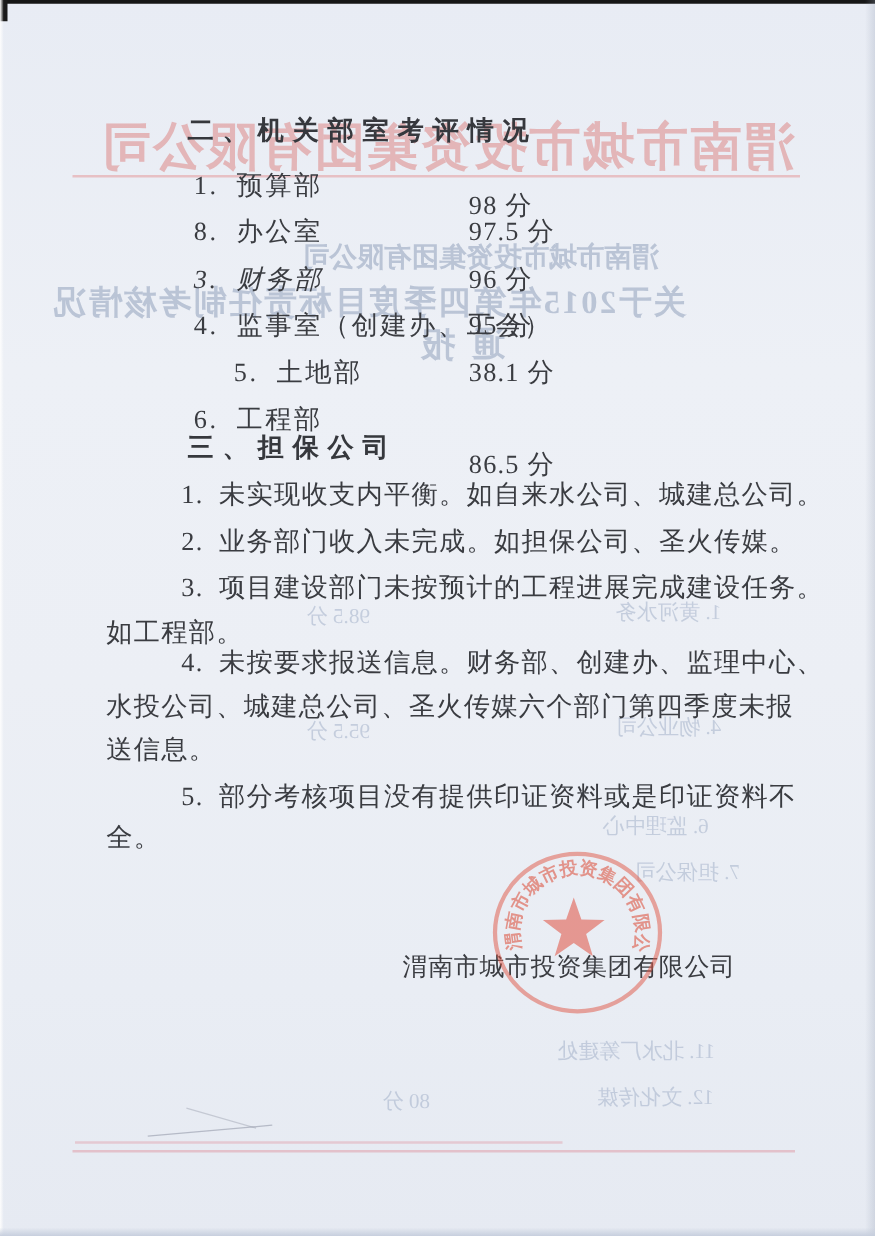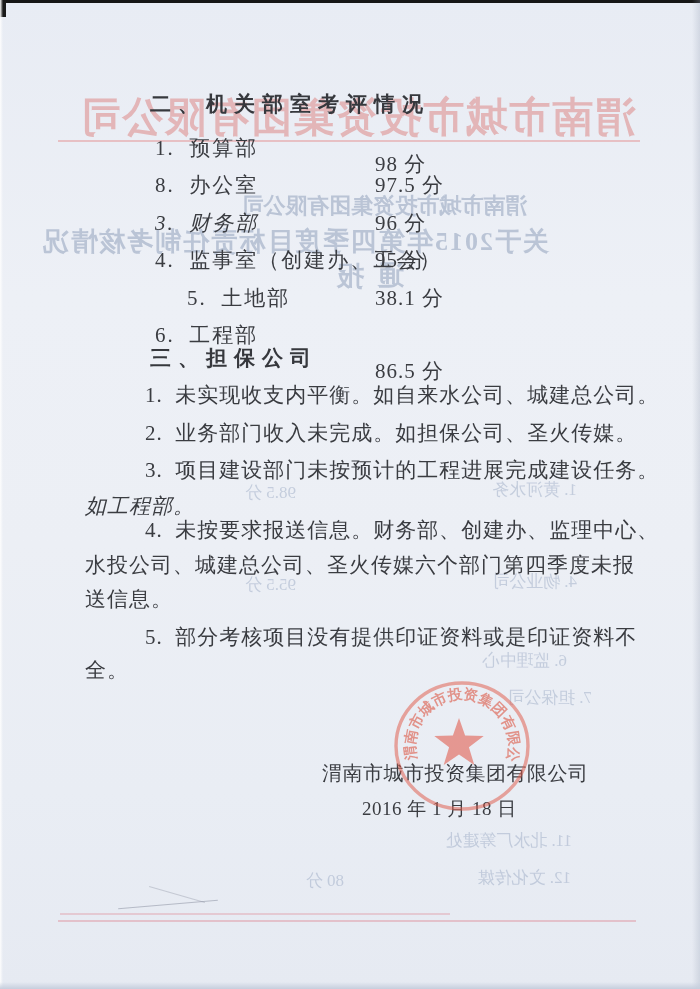--- a/index.html
+++ b/index.html
@@ -96,34 +96,33 @@
   <div class="abs h-sec" style="left:150px;top:344px;">三、担保公司</div>
 
   <div>
     <div class="abs para-ln" style="left:145px;top:381px;">1.  未实现收支内平衡。如自来水公司、城建总公司。</div>
   </div>
   <div>
     <div class="abs para-ln" style="left:145px;top:419px;">2.  业务部门收入未完成。如担保公司、圣火传媒。</div>
   </div>
   <div>
     <div class="abs para-ln" style="left:145px;top:456px;">3.  项目建设部门未按预计的工程进展完成建设任务。</div>
-    <div class="abs para-ln" style="left:85px;top:492px;font-style:italic;">如工程部。</div>
+    <div class="abs para-ln" style="left:85px;top:492px;">如工程部。</div>
   </div>
   <div>
     <div class="abs para-ln" style="left:145px;top:516px;">4.  未按要求报送信息。财务部、创建办、监理中心、</div>
     <div class="abs para-ln" style="left:85px;top:551px;">水投公司、城建总公司、圣火传媒六个部门第四季度未报</div>
     <div class="abs para-ln" style="left:85px;top:585px;">送信息。</div>
   </div>
   <div>
     <div class="abs para-ln" style="left:145px;top:623px;">5.  部分考核项目没有提供印证资料或是印证资料不</div>
     <div class="abs para-ln" style="left:85px;top:656px;">全。</div>
   </div>
 
   <div class="abs sig" style="left:322px;top:760px;">渭南市城市投资集团有限公司</div>
-  <div class="abs sig" style="left:362px;top:796px;font-size:19px;">2016 年 1 月 18 日</div>
 
   <svg class="seal-svg" width="156" height="148" viewBox="0 0 156 148">
     <ellipse cx="78" cy="75" rx="66" ry="63" fill="none" stroke="#e05a48" stroke-width="3.4" opacity="0.52"></ellipse>
     <path id="sealArc" d="M 33.8 91.1 A 47 47 0 1 1 122.2 91.1" fill="none"></path>
     <text font-size="14.5" fill="#dd5b49" opacity="0.62" font-weight="bold" style="font-family:&quot;Liberation Serif&quot;, serif;">
       <textPath href="#sealArc" startOffset="3" textLength="190">渭南市城市投资集团有限公司</textPath>
     </text>
     <polygon points="75,47 81.1,64.6 99.7,65 84.9,76.2 90.3,94 75,83.4 59.7,94 65.1,76.2 50.3,65 68.9,64.6" fill="#e0503f" opacity="0.55"></polygon>
   </svg>
 

